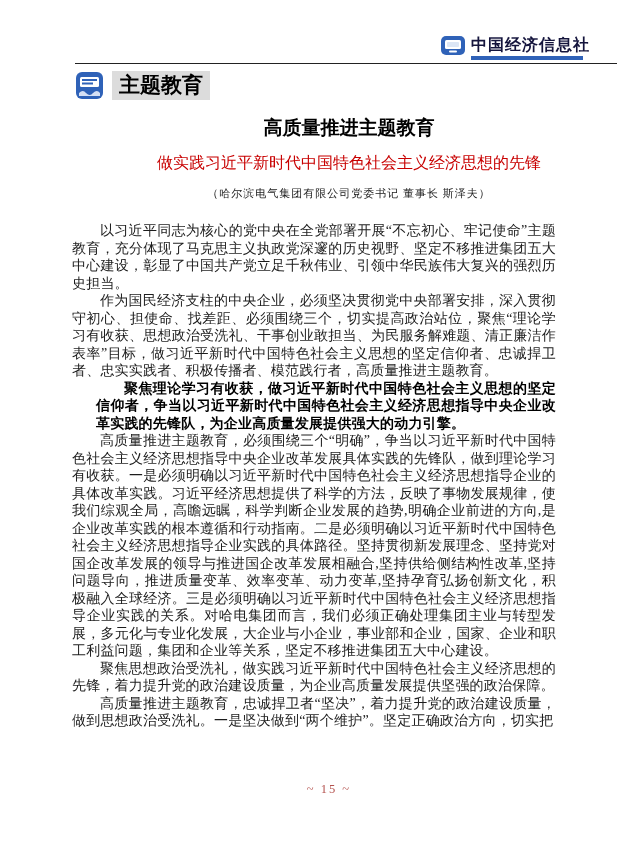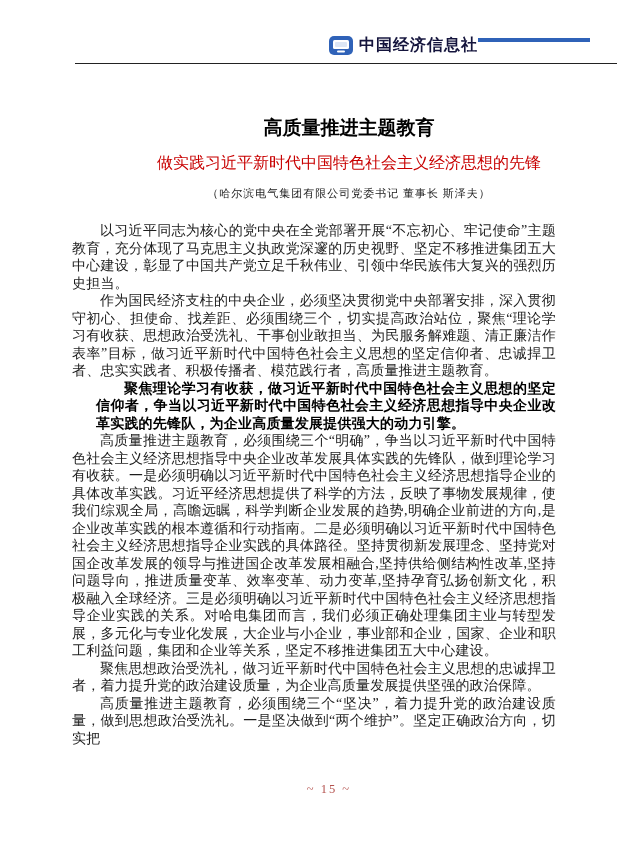--- a/index.html
+++ b/index.html
@@ -8,21 +8,21 @@
     position:relative;overflow:hidden;
     font-family:"Liberation Serif","DejaVu Serif",serif;color:#1a1a1a;
     box-sizing:border-box;
   }
   
   .masthead{
     position:absolute;top:36px;right:36px;
     display:flex;align-items:flex-start;gap:6px;
   }
   .logo-icon{display:inline-block;line-height:0;}
-  .logo-text-wrap{display:flex;flex-direction:row;align-items:flex-start;}
+  .logo-text-wrap{display:flex;flex-direction:column;align-items:flex-start;}
   .logo-text{
     font-family:"Liberation Sans","DejaVu Sans",sans-serif;
     font-weight:bold;font-size:16px;letter-spacing:1px;color:#14143c;line-height:18px;
   }
   .logo-tagline{width:112px;height:4px;background:var(--accent-blue);margin-top:2px;}
   .rule{
     position:absolute;top:63px;left:75px;width:542px;height:0;
     border-top:1.6px solid #222;
   }
   
@@ -83,31 +83,43 @@
       </svg>
     </span>
     <div class="logo-text-wrap">
       <span class="logo-text">中国经济信息社</span>
       <div class="logo-tagline"></div>
     </div>
   </div>
 
   <div class="rule"></div>
 
+  <div class="badge-row">
+    <span class="badge-icon">
+      <svg width="27" height="27" viewBox="0 0 27 27" xmlns="http://www.w3.org/2000/svg">
+        <rect x="0" y="0" width="27" height="27" rx="6" fill="#2f62b8"></rect>
+        <rect x="4" y="5" width="19" height="10" rx="1.5" fill="#ffffff"></rect>
+        <rect x="6" y="7" width="15" height="2" fill="#2f62b8"></rect>
+        <rect x="6" y="10.5" width="11" height="2" fill="#2f62b8"></rect>
+        <path d="M3 21 q4 -4 7 0 q4 4 7 0 q4 -4 7 0 v3 h-21 z" fill="#e8eefc" opacity="0.9"></path>
+      </svg>
+    </span>
+    <span class="badge-label">主题教育</span>
+  </div>
 
   <div class="title-block">
     <h1 class="article-title">高质量推进主题教育</h1>
     <h2 class="article-subtitle">做实践习近平新时代中国特色社会主义经济思想的先锋</h2>
     <div class="byline">（哈尔滨电气集团有限公司党委书记 董事长 斯泽夫）</div>
   </div>
 
   <div class="body-text">
       <p class="para">以习近平同志为核心的党中央在全党部署开展“不忘初心、牢记使命”主题教育，充分体现了马克思主义执政党深邃的历史视野、坚定不移推进集团五大中心建设，彰显了中国共产党立足千秋伟业、引领中华民族伟大复兴的强烈历史担当。</p>
       <p class="para">作为国民经济支柱的中央企业，必须坚决贯彻党中央部署安排，深入贯彻守初心、担使命、找差距、必须围绕三个，切实提高政治站位，聚焦“理论学习有收获、思想政治受洗礼、干事创业敢担当、为民服务解难题、清正廉洁作表率”目标，做习近平新时代中国特色社会主义思想的坚定信仰者、忠诚捍卫者、忠实实践者、积极传播者、模范践行者，高质量推进主题教育。</p>
       <p class="para bold">聚焦理论学习有收获，做习近平新时代中国特色社会主义思想的坚定信仰者，争当以习近平新时代中国特色社会主义经济思想指导中央企业改革实践的先锋队，为企业高质量发展提供强大的动力引擎。</p>
       <p class="para">高质量推进主题教育，必须围绕三个“明确”，争当以习近平新时代中国特色社会主义经济思想指导中央企业改革发展具体实践的先锋队，做到理论学习有收获。一是必须明确以习近平新时代中国特色社会主义经济思想指导企业的具体改革实践。习近平经济思想提供了科学的方法，反映了事物发展规律，使我们综观全局，高瞻远瞩，科学判断企业发展的趋势,明确企业前进的方向,是企业改革实践的根本遵循和行动指南。二是必须明确以习近平新时代中国特色社会主义经济思想指导企业实践的具体路径。坚持贯彻新发展理念、坚持党对国企改革发展的领导与推进国企改革发展相融合,坚持供给侧结构性改革,坚持问题导向，推进质量变革、效率变革、动力变革,坚持孕育弘扬创新文化，积极融入全球经济。三是必须明确以习近平新时代中国特色社会主义经济思想指导企业实践的关系。对哈电集团而言，我们必须正确处理集团主业与转型发展，多元化与专业化发展，大企业与小企业，事业部和企业，国家、企业和职工利益问题，集团和企业等关系，坚定不移推进集团五大中心建设。</p>
-      <p class="para">聚焦思想政治受洗礼，做习近平新时代中国特色社会主义思想的忠诚捍卫者，着力提升党的政治建设质量，为企业高质量发展提供坚强的政治保障。</p>
-      <p class="para">高质量推进主题教育，必须围绕三个“坚决”，着力提升党的政治建设质量，做到思想政治受洗礼。一是坚决做到“两个维护”。坚定正确政治方向，切实把</p>
+      <p class="para">聚焦思想政治受洗礼，做实践习近平新时代中国特色社会主义经济思想的先锋，着力提升党的政治建设质量，为企业高质量发展提供坚强的政治保障。</p>
+      <p class="para">高质量推进主题教育，忠诚捍卫者“坚决”，着力提升党的政治建设质量，做到思想政治受洗礼。一是坚决做到“两个维护”。坚定正确政治方向，切实把</p>
     </div>
 
   <div class="footer">~ 15 ~</div>
 
 </div>
 
 </body></html>

